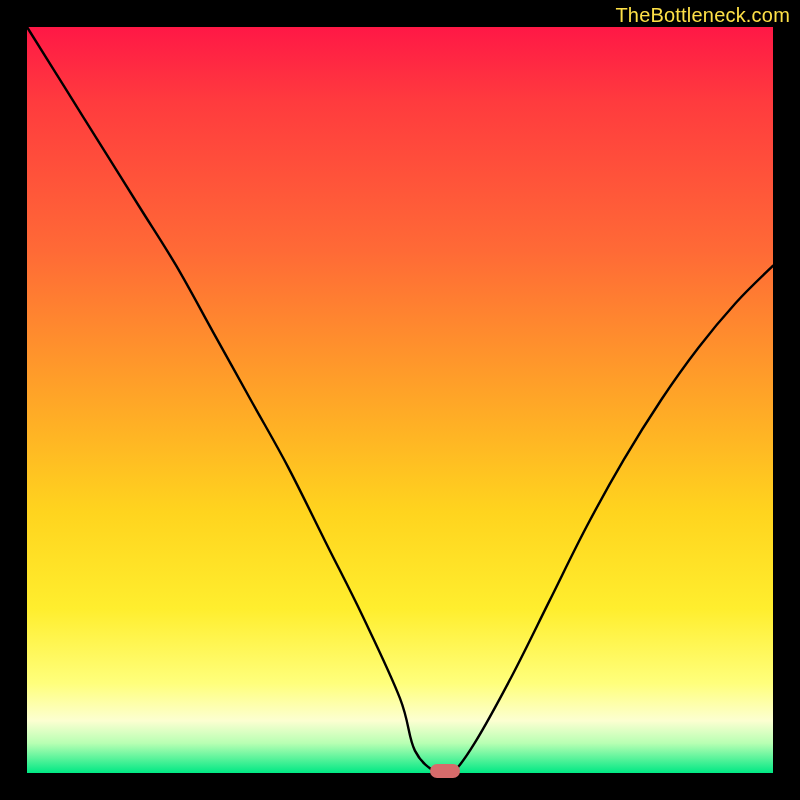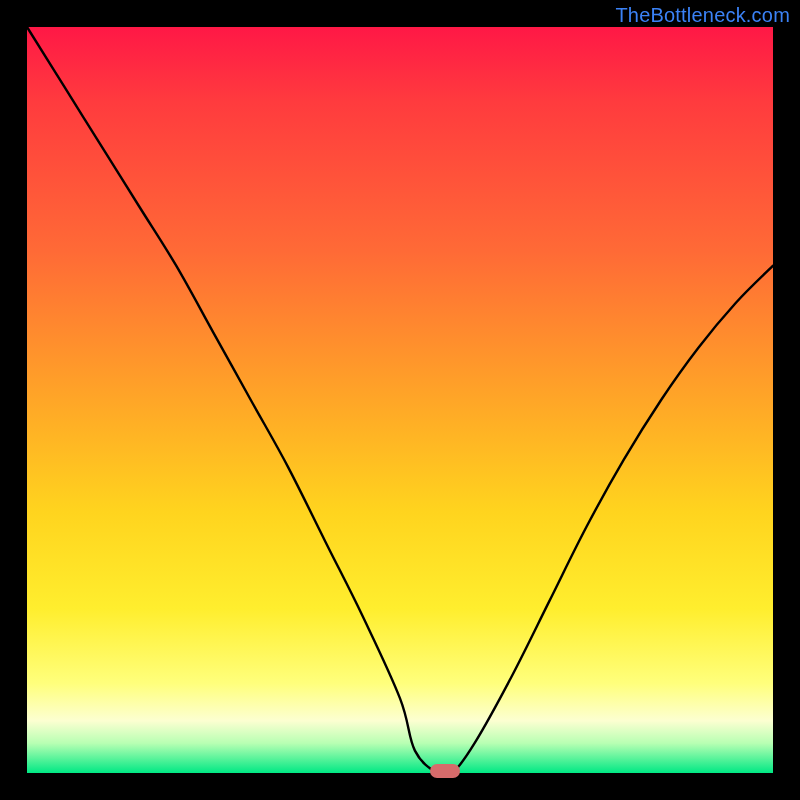--- a/index.html
+++ b/index.html
@@ -35,21 +35,21 @@
       #ffee2e 78%,
       #ffff7c 88%,
       #fcffd1 93%,
       #b8ffb3 96%,
       #00e884 100%);
   }
   .watermark {
     position: absolute;
     top: 4px;
     right: 10px;
-    color: #3b82f6;
+    color: #fde047;
     font-size: 20px;
     font-weight: 500;
     letter-spacing: 0.2px;
     user-select: none;
   }
   svg.curve {
     position: absolute;
     left: 0;
     top: 0;
   }

